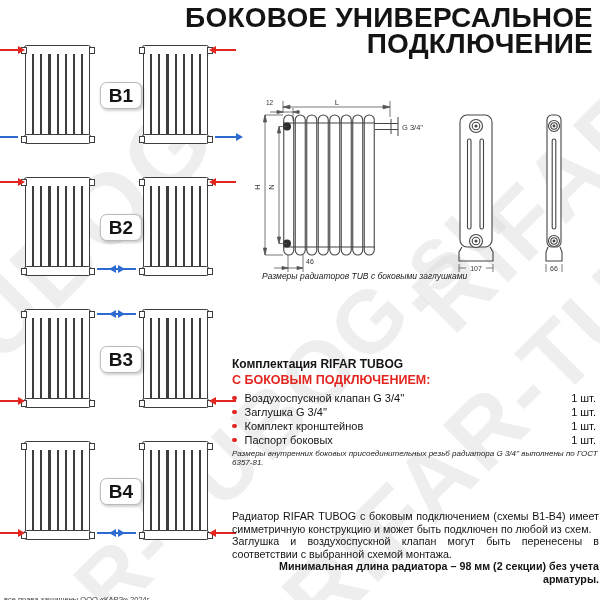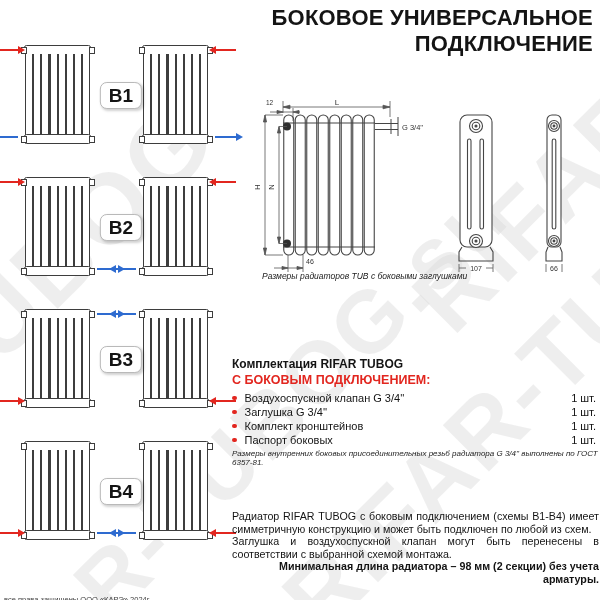--- a/index.html
+++ b/index.html
@@ -11,21 +11,21 @@
   .wm{position:absolute;font-weight:bold;white-space:nowrap;z-index:1;
       color:var(--wm,#d9d9d9);opacity:.42;transform:rotate(-45deg);
       transform-origin:left center;letter-spacing:3px;}
   .wm1{left:-70px;top:330px;font-size:100px;}
   .wm2{left:-60px;top:700px;font-size:88px;}
   .wm3{left:300px;top:560px;font-size:95px;}
   .wm4{left:430px;top:260px;font-size:95px;}
 
   
   .title{position:absolute;top:5px;right:7px;text-align:right;z-index:2;
-         font-size:22px;line-height:26px;font-weight:bold;letter-spacing:.2px;}
+         font-size:28px;line-height:26px;font-weight:bold;letter-spacing:.2px;}
 
   
   .schemes{position:absolute;inset:0;z-index:2;}
   .scheme-row{position:absolute;left:8px;width:226px;height:100px;}
   .rad{position:absolute;top:0;width:67px;height:99px;}
   .rad-left{left:16px;}  .rad-right{left:134px;}
   .bar{position:absolute;left:0;right:0;height:10px;background:#fff;
        border:1.4px solid #3d3d3d;border-radius:2.5px;}
   .bar-top{top:0;} .bar-bottom{bottom:0;}
   .bar::before,.bar::after{content:'';position:absolute;top:1px;width:4px;height:5px;

